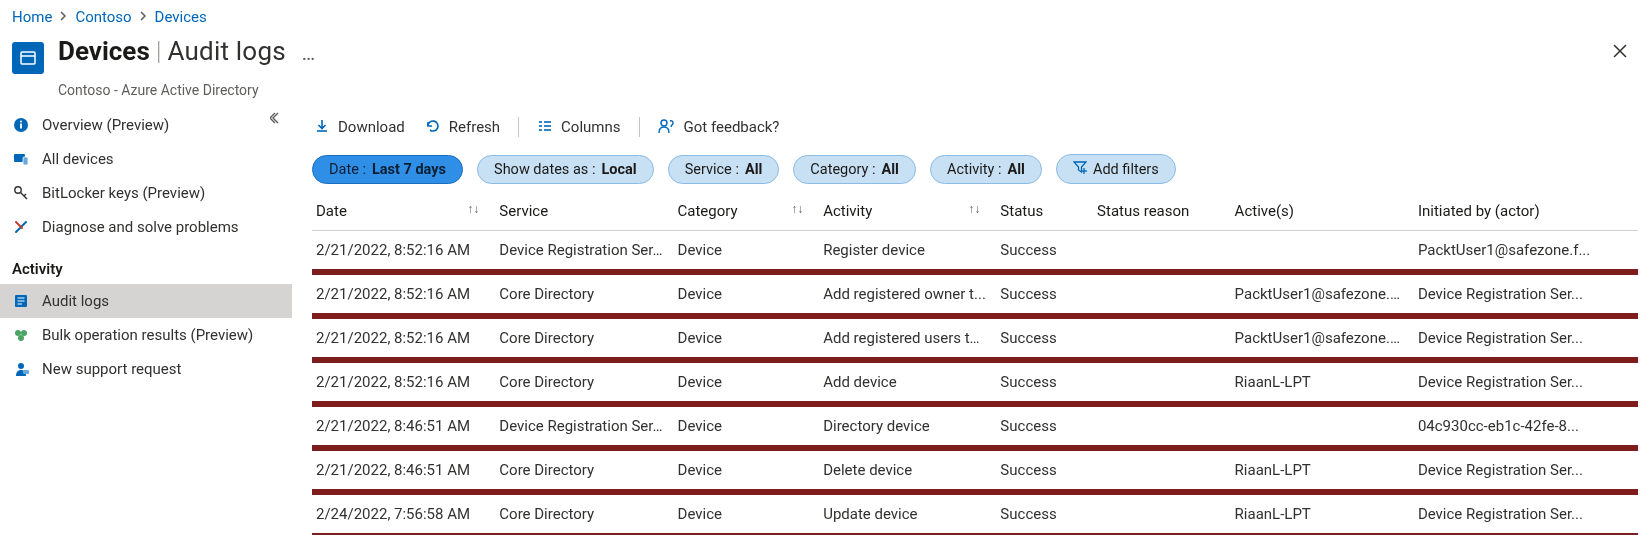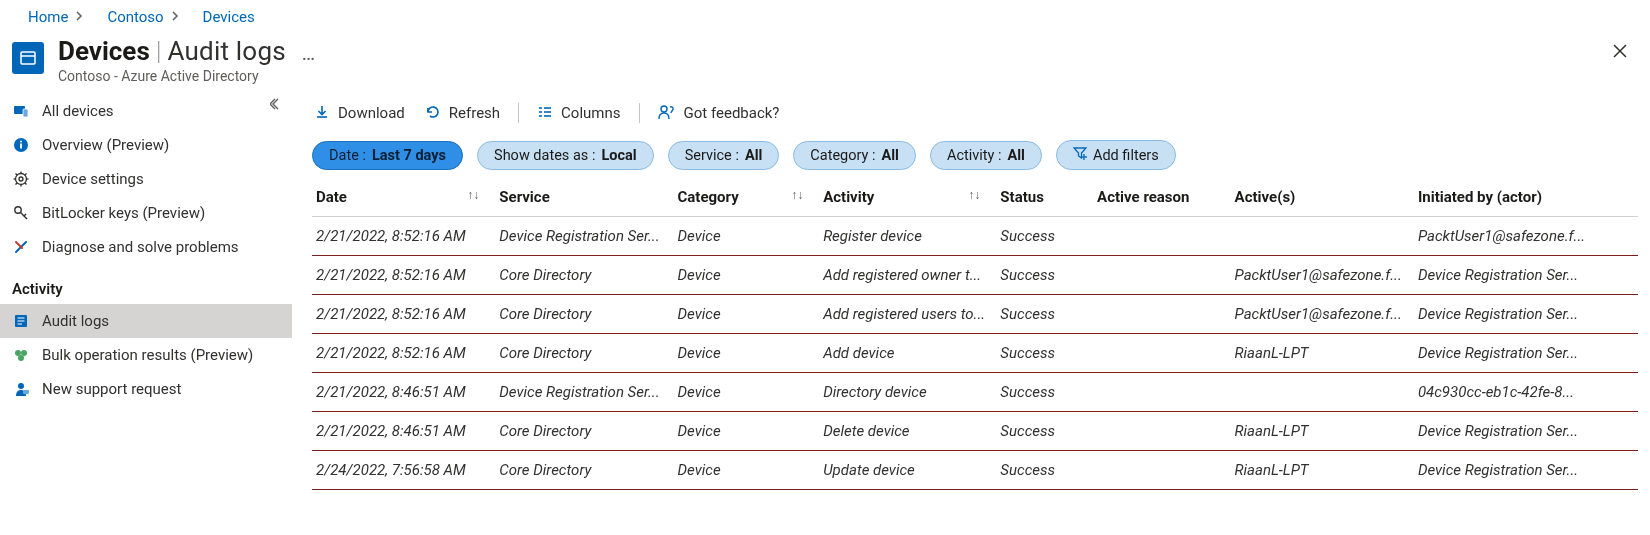--- a/index.html
+++ b/index.html
@@ -5,21 +5,21 @@
   * { box-sizing: border-box; }
   html, body {
     margin: 0;
     padding: 0;
     font-family: "Segoe UI", -apple-system, BlinkMacSystemFont, Roboto, sans-serif;
     font-size: 14px;
     color: #323130;
     background: #fff;
     width: 1650px;
   }
-  a { text-decoration: none; margin-left: 16px; }
+  a { text-decoration: none; }
 
   
   .breadcrumb {
     display: flex;
     align-items: center;
     gap: 8px;
     padding: 8px 12px 4px 12px;
     font-size: 15px;
   }
   .breadcrumb a { color: #0067b8; }
@@ -40,21 +40,21 @@
     display: flex; align-items: center; justify-content: center;
   }
   .title-block { flex: 1; }
   .title-line {
     display: flex; align-items: baseline; gap: 6px;
   }
   .title-main { font-size: 26px; font-weight: 700; color: #1b1a19; }
   .title-sep { font-size: 26px; font-weight: 300; color: #a19f9d; }
   .title-sub { font-size: 26px; font-weight: 400; color: #323130; letter-spacing: .2px;}
   .title-more { font-size: 20px; color: #605e5c; padding: 0 10px; cursor: pointer; }
-  .subtitle { font-size: 14px; color: #605e5c; margin-top: 2px; }
+  .subtitle { font-size: 14px; color: #605e5c; margin-top: 16px; }
   .close-x { font-size: 18px; color: #323130; cursor: pointer; padding: 6px 10px; margin-left:auto; }
 
   .content {
     display: flex;
     align-items: flex-start;
   }
 
   
   .sidebar {
     width: 292px;
@@ -151,42 +151,41 @@
   .pill .val { font-weight: 700; }
 
   
   table.logtable {
     width: 100%;
     border-collapse: collapse;
     table-layout: fixed;
   }
   .logtable th {
     text-align: left;
-    font-weight: 700;
+    font-weight: 400;
     font-size: 15px;
     padding: 8px 10px 10px 4px;
     color: #1b1a19;
     border-bottom: 1px solid #d2d0ce;
     white-space: nowrap;
   }
   .logtable th .sort {
     float: right;
     color: #605e5c;
     font-size: 12px;
     padding-right: 6px;
   }
   .logtable td {
     padding: 10px 10px 10px 4px;
-    border-bottom: 1px solid #7f1d1d;
+    border-bottom: 6px solid #7f1d1d;
     font-size: 15px;
     color: #323130;
     white-space: nowrap;
     overflow: hidden;
     text-overflow: ellipsis;
-    font-style: italic;
   }
 
   
   col.c-date { width: 180px; }
   col.c-service { width: 175px; }
   col.c-category { width: 143px; }
   col.c-activity { width: 174px; }
   col.c-status { width: 95px; }
   col.c-statusreason { width: 135px; }
   col.c-target { width: 180px; }
@@ -240,57 +239,38 @@
 <div class="sidebar">
   <div class="collapse-toggle">
     <svg width="12" height="12" viewBox="0 0 12 12">
           <path d="M8 1 L3 6 L8 11 M5 1 L0 6 L5 11" fill="none" stroke="#605e5c" stroke-width="1.4"></path>
         </svg>
   </div>
 
   <div class="nav-item">
     <span class="nav-icon">
       <svg width="16" height="16" viewBox="0 0 16 16">
-            <rect x="1" y="3" width="11" height="8" rx="1" fill="#0067b8"></rect>
-            <rect x="10" y="6" width="5" height="8" rx="1" fill="#69a8dd" stroke="#fff" stroke-width="0.8"></rect>
-          </svg>
-    </span>
-    <span>All devices</span>
-  </div>
-
-  <div class="nav-item">
-    <span class="nav-icon">
-      <svg width="16" height="16" viewBox="0 0 16 16">
             <circle cx="8" cy="8" r="7" fill="#0067b8"></circle>
             <rect x="7.1" y="6.5" width="1.8" height="5" fill="#fff"></rect>
             <circle cx="8" cy="4.5" r="1" fill="#fff"></circle>
           </svg>
     </span>
     <span>Overview (Preview)</span>
   </div>
 
   <div class="nav-item">
     <span class="nav-icon">
       <svg width="16" height="16" viewBox="0 0 16 16">
-            <circle cx="8" cy="8" r="5.5" fill="none" stroke="#323130" stroke-width="1.3"></circle>
-            <circle cx="8" cy="8" r="2" fill="none" stroke="#323130" stroke-width="1.3"></circle>
-            <g stroke="#323130" stroke-width="1.3">
-              <line x1="8" y1="0.5" x2="8" y2="3"></line>
-              <line x1="8" y1="13" x2="8" y2="15.5"></line>
-              <line x1="0.5" y1="8" x2="3" y2="8"></line>
-              <line x1="13" y1="8" x2="15.5" y2="8"></line>
-              <line x1="2.5" y1="2.5" x2="4.3" y2="4.3"></line>
-              <line x1="11.7" y1="11.7" x2="13.5" y2="13.5"></line>
-              <line x1="13.5" y1="2.5" x2="11.7" y2="4.3"></line>
-              <line x1="4.3" y1="11.7" x2="2.5" y2="13.5"></line>
-            </g>
-          </svg>
-    </span>
-    <span>Device settings</span>
-  </div>
+            <rect x="1" y="3" width="11" height="8" rx="1" fill="#0067b8"></rect>
+            <rect x="10" y="6" width="5" height="8" rx="1" fill="#69a8dd" stroke="#fff" stroke-width="0.8"></rect>
+          </svg>
+    </span>
+    <span>All devices</span>
+  </div>
+
 
   <div class="nav-item">
     <span class="nav-icon">
       <svg width="16" height="16" viewBox="0 0 16 16">
             <circle cx="5" cy="5" r="3.2" fill="none" stroke="#323130" stroke-width="1.4"></circle>
             <line x1="7.3" y1="7.3" x2="14" y2="14" stroke="#323130" stroke-width="1.4"></line>
             <line x1="11" y1="11" x2="13" y2="9" stroke="#323130" stroke-width="1.4"></line>
           </svg>
     </span>
     <span>BitLocker keys (Preview)</span>
@@ -438,21 +418,21 @@
           <col class="c-target">
           <col class="c-initiated">
     </colgroup>
     <thead>
       <tr>
         <th><span>Date</span><span class="sort">↑↓</span></th>
         <th><span>Service</span></th>
         <th><span>Category</span><span class="sort">↑↓</span></th>
         <th><span>Activity</span><span class="sort">↑↓</span></th>
         <th><span>Status</span></th>
-        <th><span>Active reason</span></th>
+        <th><span>Status reason</span></th>
         <th><span>Active(s)</span></th>
         <th><span>Initiated by (actor)</span></th>
       </tr>
     </thead>
     <tbody id="log-rows">
           <tr>
             <td>2/21/2022, 8:52:16 AM</td>
             <td>Device Registration Ser...</td>
             <td>Device</td>
             <td>Register device</td>

